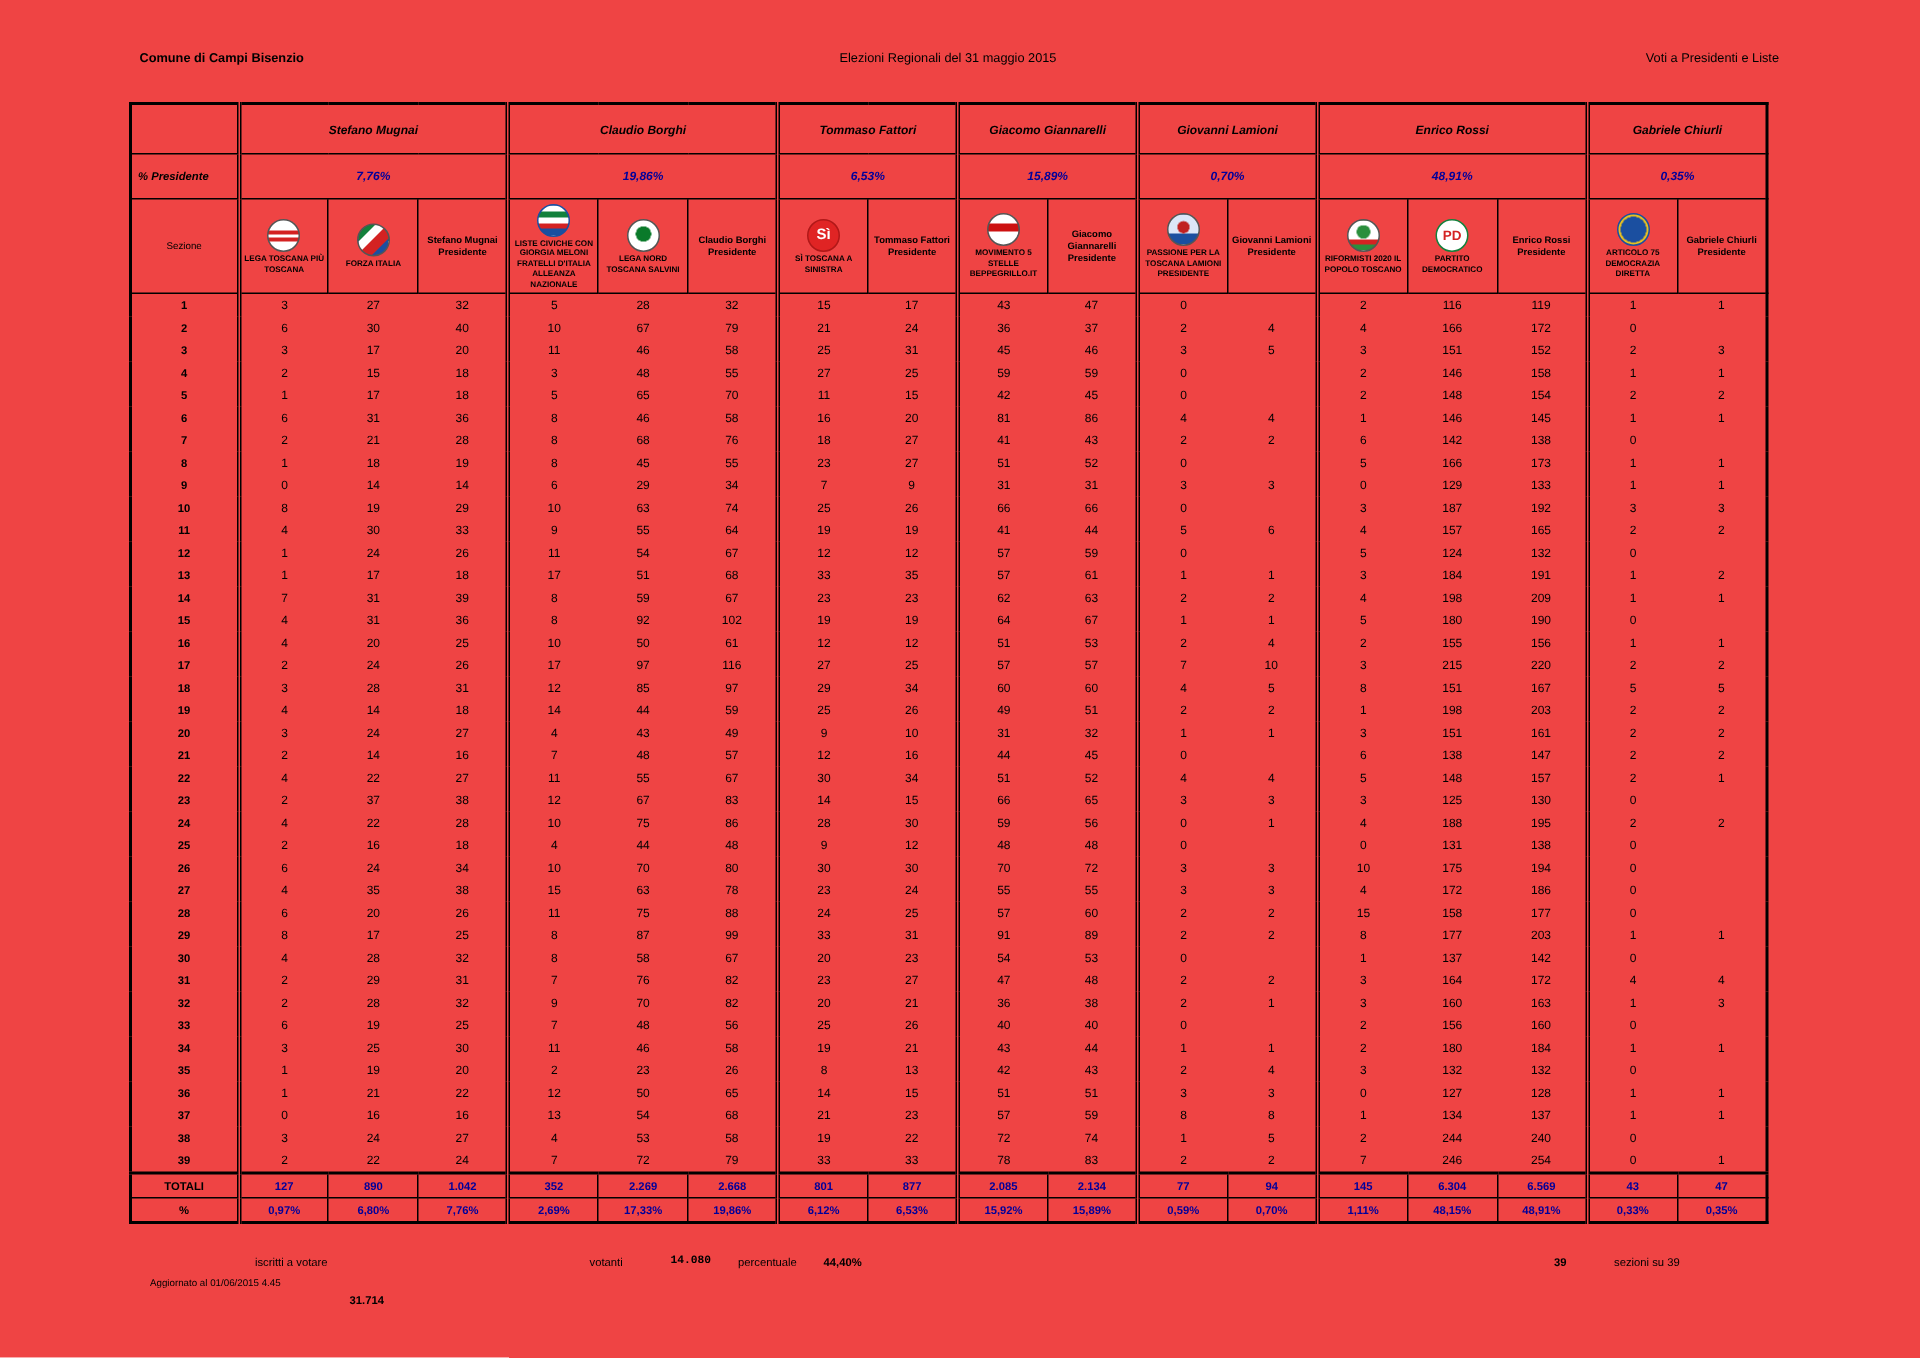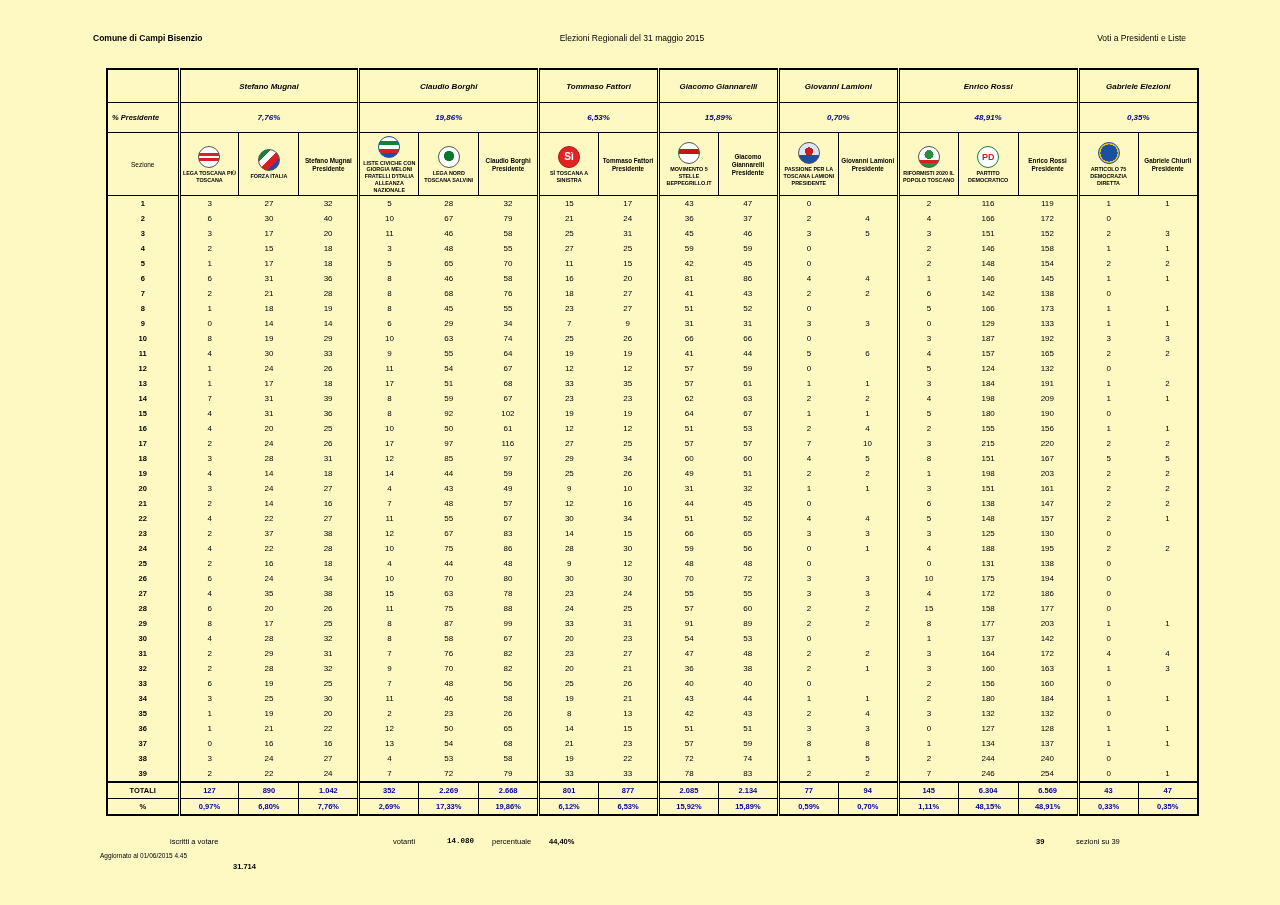--- a/index.html
+++ b/index.html
@@ -1,24 +1,24 @@
 <!DOCTYPE html>
 <html><head>
 <meta charset="utf-8">
 <style>
   html,body{margin:0;padding:0;background:#fff;}
-  .page{position:relative;width:1280px;height:905px;background:#fef9c3;overflow:hidden;
+  .page{position:relative;width:1280px;height:905px;background:#ef4444;overflow:hidden;
         font-family:"Liberation Sans", sans-serif;color:#000;}
   
   .topbar span{position:absolute;top:33px;font-size:8.5px;white-space:nowrap;}
   .tb-left{left:93px;font-weight:bold;}
   .tb-center{left:0;right:16px;text-align:center;}
   .tb-right{right:94px;}
   
-  table.results{position:absolute;left:106px;top:68px;width:1093px;border-collapse:collapse;
+  table.results{position:absolute;left:86px;top:68px;width:1093px;border-collapse:collapse;
         table-layout:fixed;border:2px solid #000;}
   col.c-sez{width:72px;}
   td{overflow:hidden;}
   
   thead td{border:1px solid #000;text-align:center;vertical-align:middle;padding:0 1px;}
   tr.cand-row td{height:32px;}
   tr.voti-row td, tr.pct-row td{height:29px;}
   tr.listhead-row td{height:62px;}
   .cand{font-size:8px;font-weight:bold;font-style:italic;}
   .rowlab{font-size:7.5px;font-weight:bold;font-style:italic;text-align:left !important;padding-left:4px !important;}
@@ -91,21 +91,21 @@
     </colgroup>
     <thead>
       <tr class="cand-row">
         <td class="grp"></td>
         <td class="cand grp" colspan="3">Stefano Mugnai</td>
         <td class="cand grp" colspan="3">Claudio Borghi</td>
         <td class="cand grp" colspan="2">Tommaso Fattori</td>
         <td class="cand grp" colspan="2">Giacomo Giannarelli</td>
         <td class="cand grp" colspan="2">Giovanni Lamioni</td>
         <td class="cand grp" colspan="3">Enrico Rossi</td>
-        <td class="cand" colspan="2">Gabriele Elezioni</td>
+        <td class="cand" colspan="2">Gabriele Chiurli</td>
       </tr>
       <tr class="pct-row">
         <td class="rowlab grp">% Presidente</td>
         <td class="bval grp" colspan="3">7,76%</td>
         <td class="bval grp" colspan="3">19,86%</td>
         <td class="bval grp" colspan="2">6,53%</td>
         <td class="bval grp" colspan="2">15,89%</td>
         <td class="bval grp" colspan="2">0,70%</td>
         <td class="bval grp" colspan="3">48,91%</td>
         <td class="bval" colspan="2">0,35%</td>

